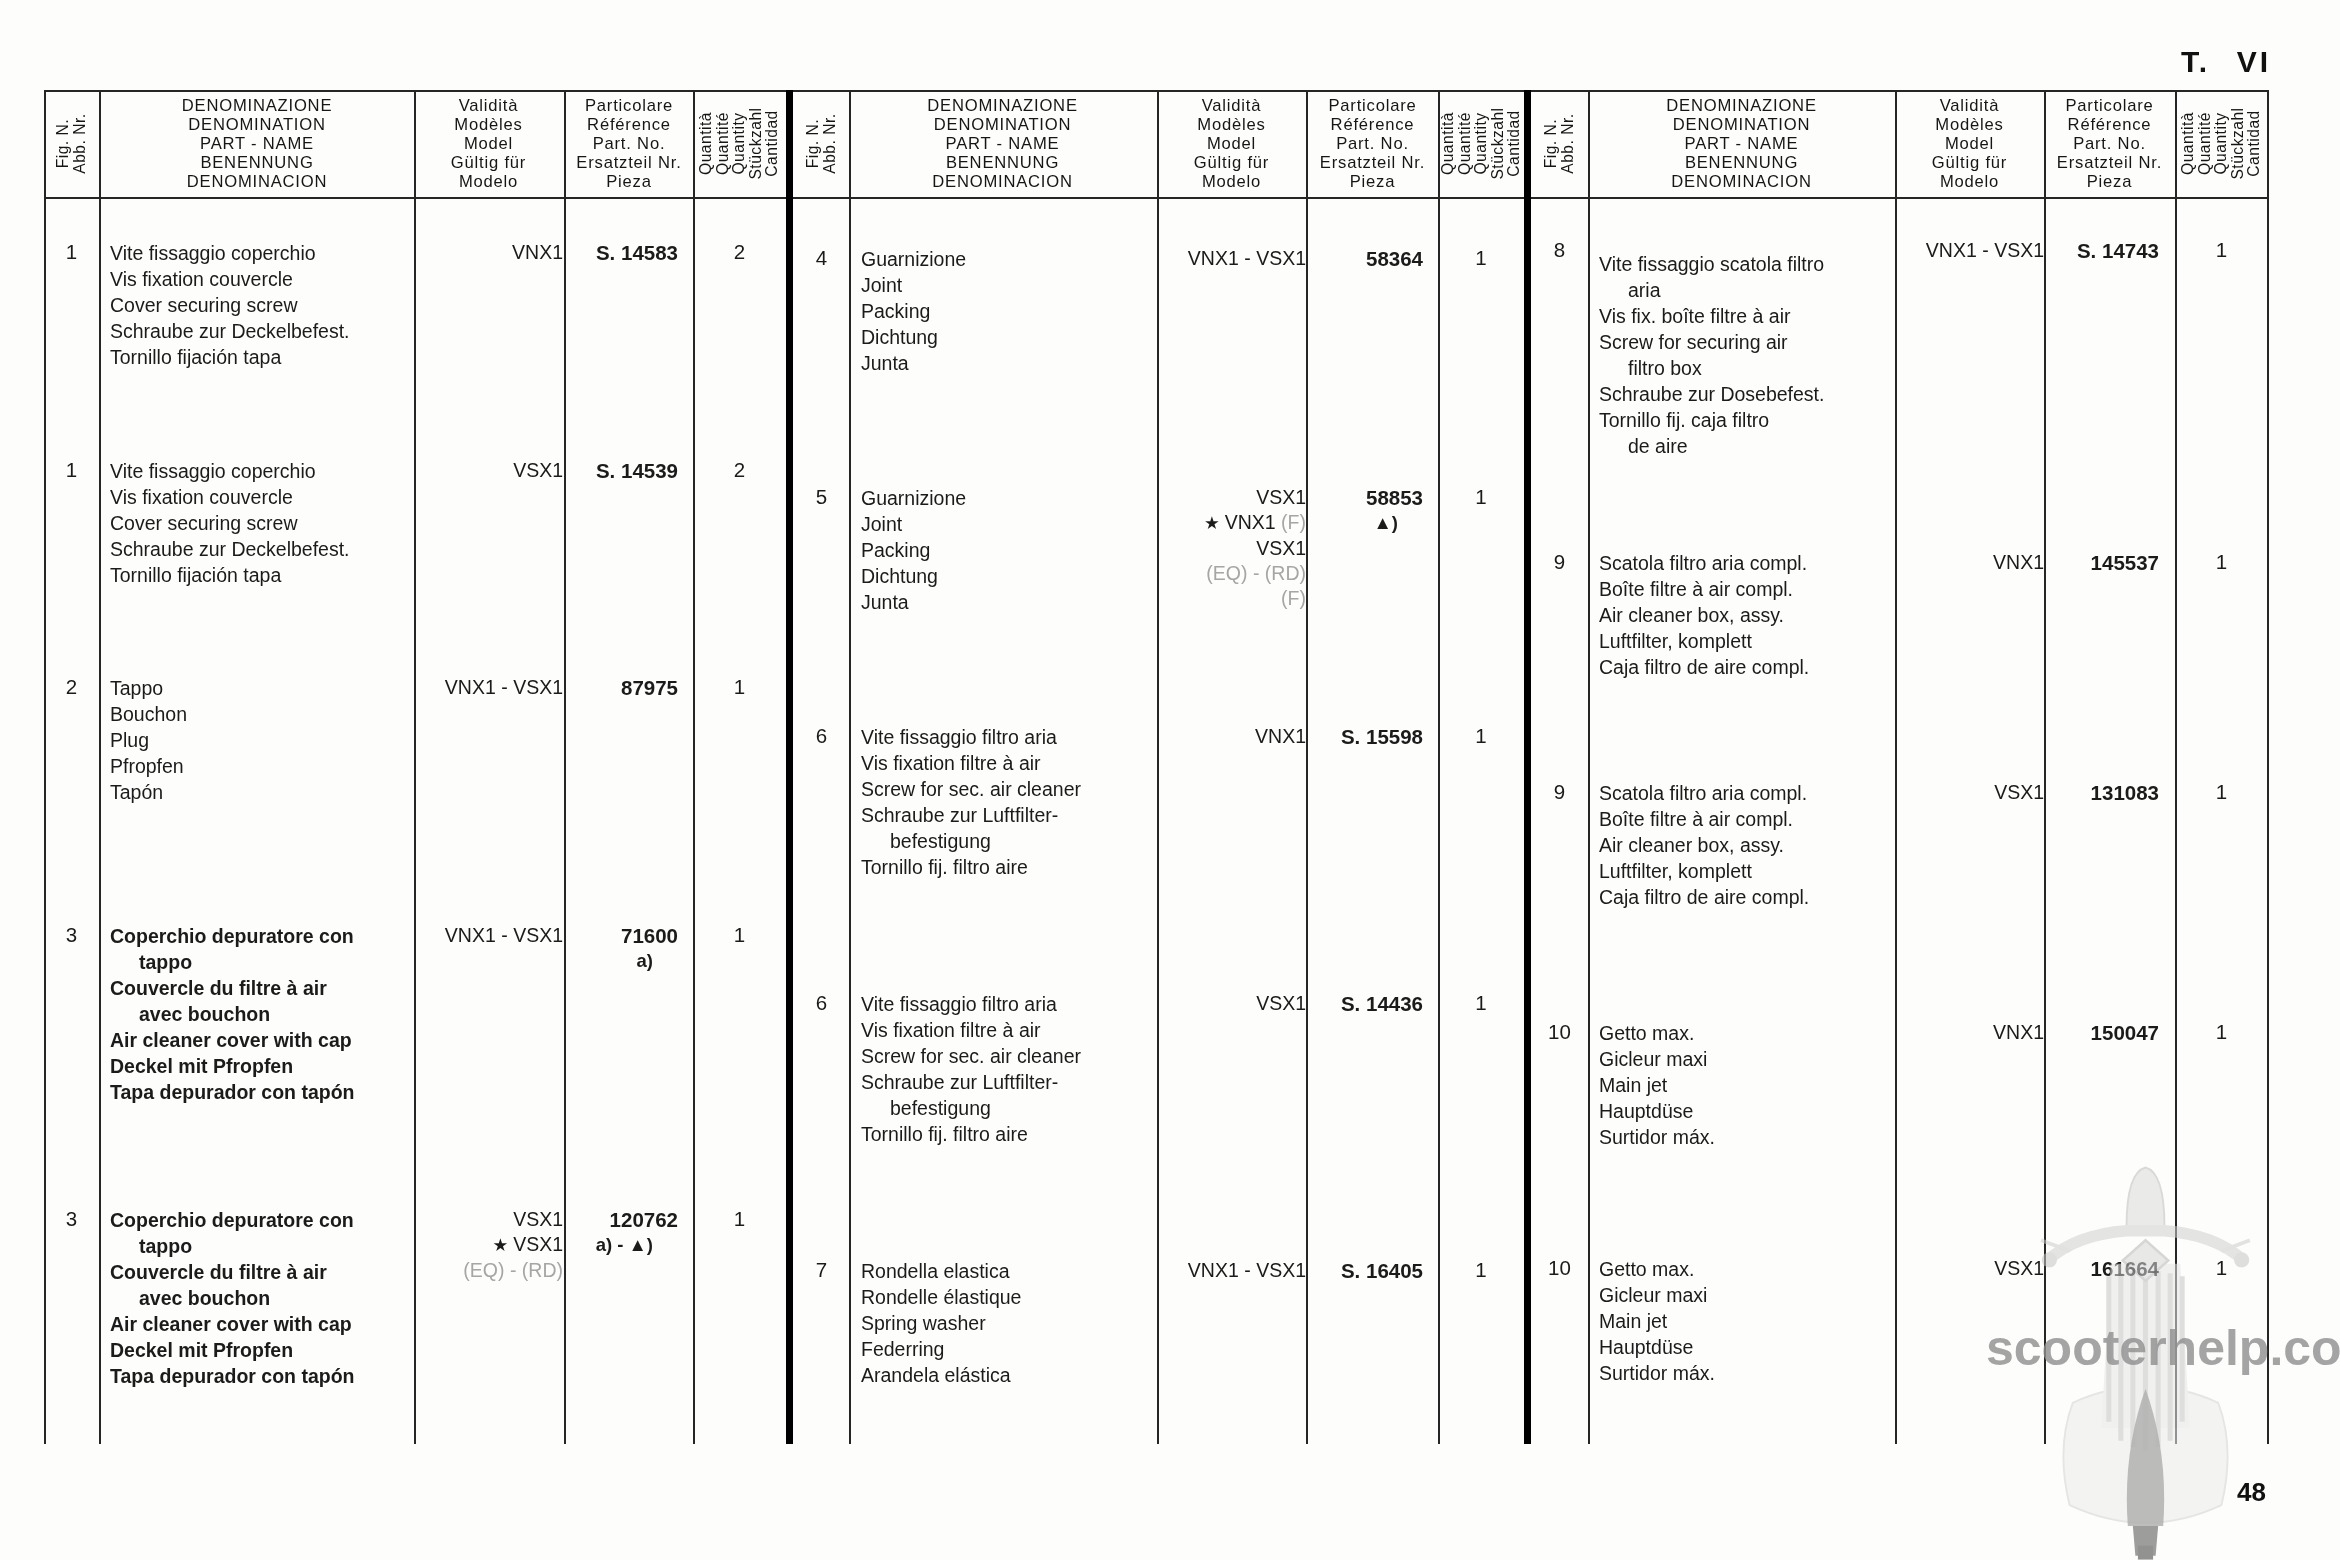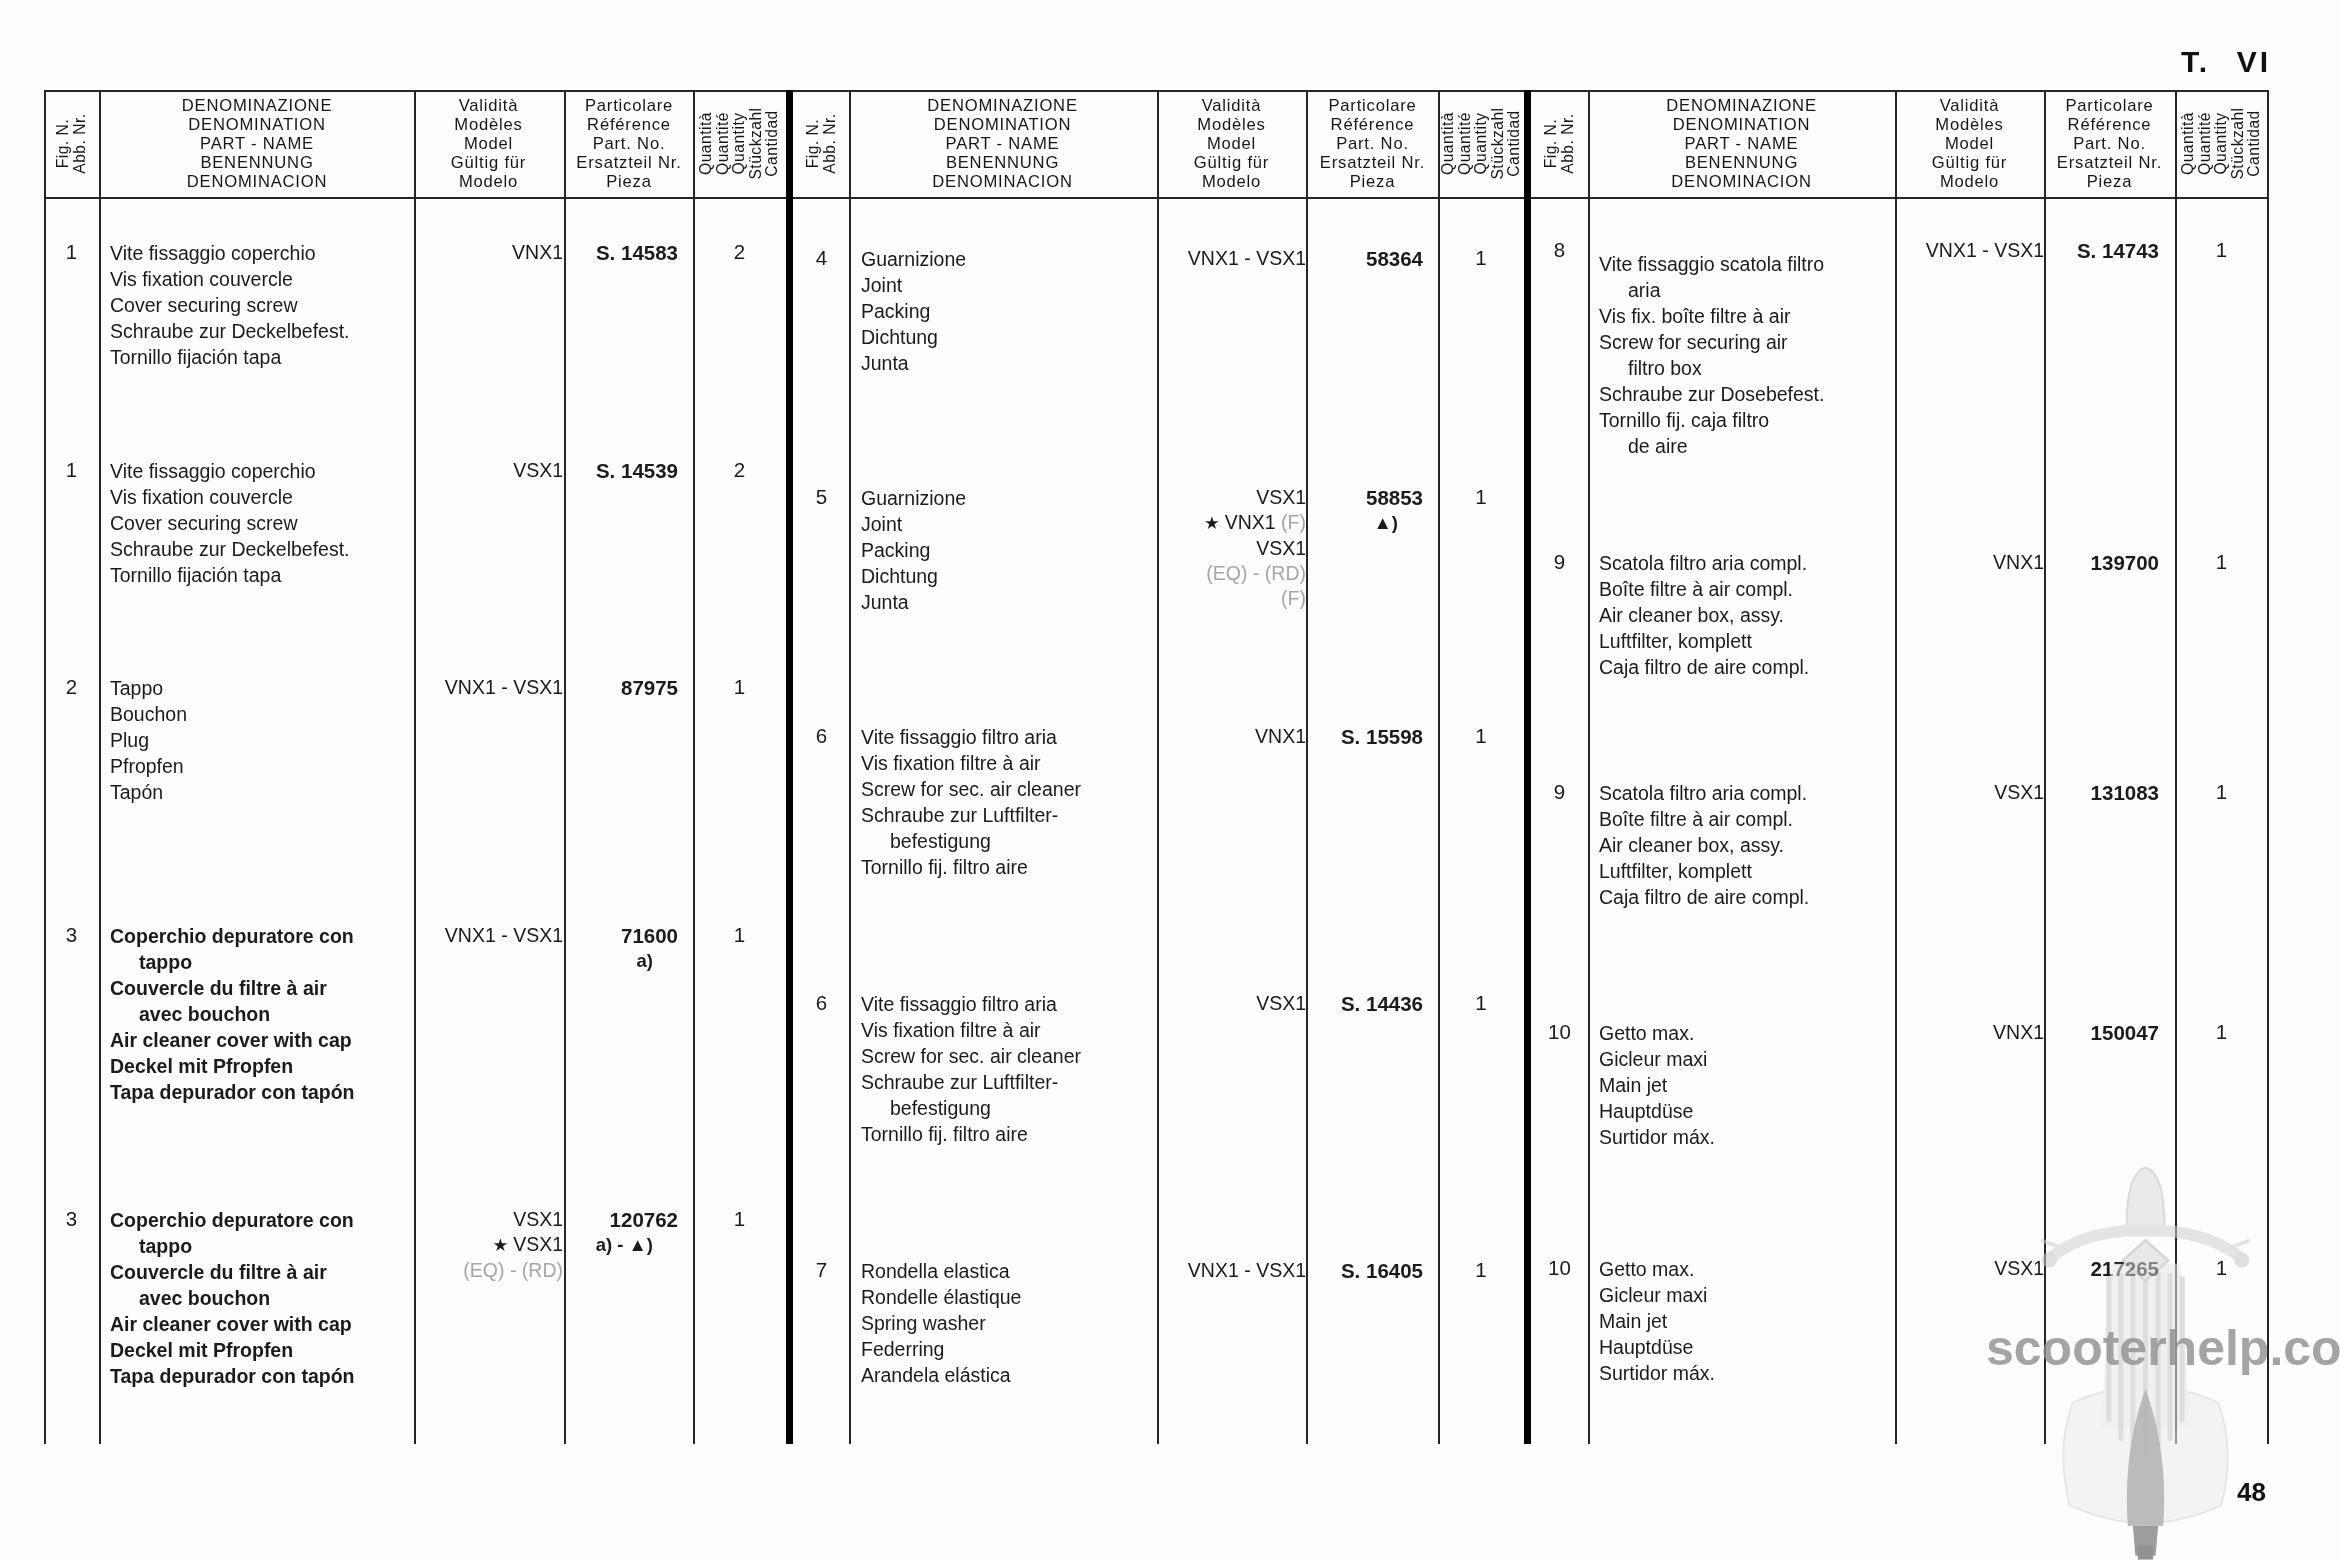--- a/index.html
+++ b/index.html
@@ -381,21 +381,21 @@
         <div>Scatola filtro aria compl.</div>
         <div>Boîte filtre à air compl.</div>
         <div>Air cleaner box, assy.</div>
         <div>Luftfilter, komplett</div>
         <div>Caja filtro de aire compl.</div>
       </div>
       <div class="cell val-cell" style="left: 1895px; top: 550px; width: 149px;">
         <div><span>VNX1</span></div>
       </div>
       <div class="cell part-cell" style="left: 2044px; top: 550px; width: 115px;">
-        <div>139700</div>
+        <div>145537</div>
       </div>
       <div class="cell qty-cell" style="left: 2175px; top: 550px; width: 93px;">1</div>
       <div class="cell fig-cell" style="left: 1531px; top: 780px; width: 57px;">9</div>
       <div class="cell name-cell" style="left: 1599px; top: 780px; width: 286px;">
         <div>Scatola filtro aria compl.</div>
         <div>Boîte filtre à air compl.</div>
         <div>Air cleaner box, assy.</div>
         <div>Luftfilter, komplett</div>
         <div>Caja filtro de aire compl.</div>
       </div>
@@ -426,21 +426,21 @@
         <div>Getto max.</div>
         <div>Gicleur maxi</div>
         <div>Main jet</div>
         <div>Hauptdüse</div>
         <div>Surtidor máx.</div>
       </div>
       <div class="cell val-cell" style="left: 1895px; top: 1256px; width: 149px;">
         <div><span>VSX1</span></div>
       </div>
       <div class="cell part-cell" style="left: 2044px; top: 1256px; width: 115px;">
-        <div>217265</div>
+        <div>161664</div>
       </div>
       <div class="cell qty-cell" style="left: 2175px; top: 1256px; width: 93px;">1</div>
       <div class="vline thick" style="left: 786px; top: 90px; width: 6.8px; height: 1354px;"></div>
       <div class="vline thick" style="left: 1524px; top: 90px; width: 6.8px; height: 1354px;"></div>
     </div>
 
   <svg class="watermark-svg" width="215" height="405" viewBox="0 0 340 640">
     <path d="M55 390 Q170 338 285 390 Q312 462 290 552 Q170 608 50 552 Q28 462 55 390 Z" fill="#ececec" stroke="#d2d2d2" stroke-width="3"></path>
     <path d="M115 170 L225 170 L240 430 L100 430 Z" fill="#e6e6e6"></path>
     <g stroke="#c6c6c6" stroke-width="8">

